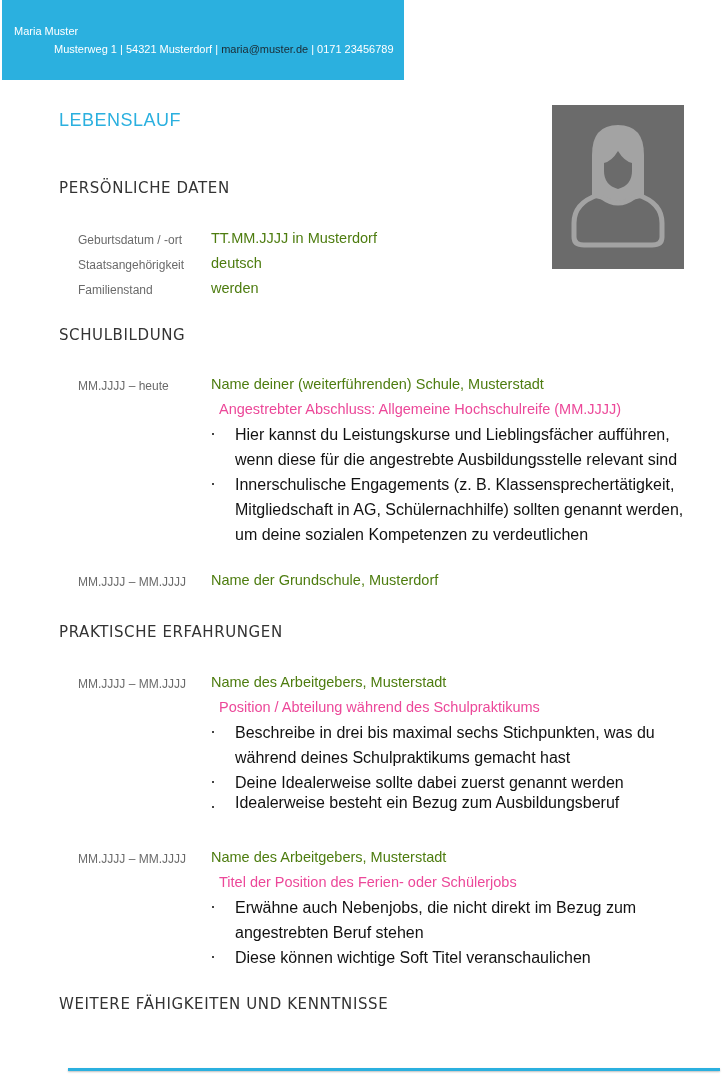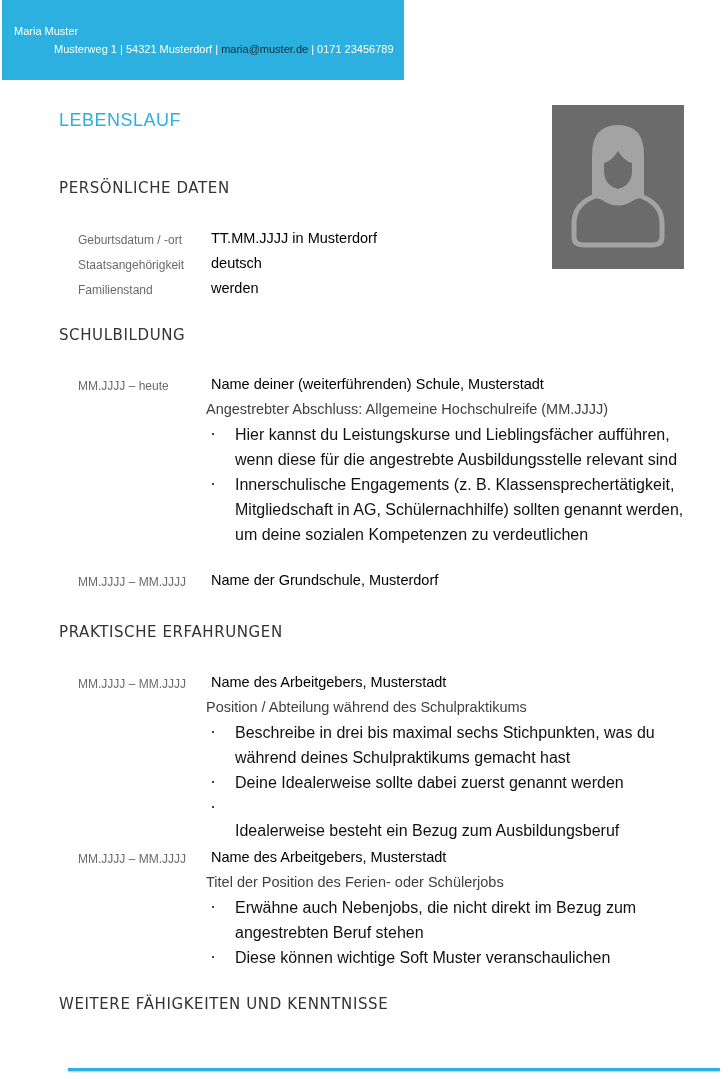--- a/index.html
+++ b/index.html
@@ -30,24 +30,24 @@
   }
   .photo svg { position: absolute; left: 0; top: 0; }
   .section-heading {
     position: absolute; left: 59px; font-size: 15px; color: #333;
     letter-spacing: 0.6px; font-family: "DejaVu Sans", sans-serif; font-weight: normal;
   }
   .label {
     position: absolute; left: 78px; font-size: 12px; color: #6a6a6a;
   }
   .value {
-    position: absolute; left: 211px; font-size: 14.5px; color: #000000; white-space: nowrap;
+    position: absolute; left: 211px; font-size: 14.5px; color: #4d7c0f; white-space: nowrap;
   }
   .sub {
-    position: absolute; left: 206px; font-size: 14.5px; color: #404040; white-space: nowrap;
+    position: absolute; left: 219px; font-size: 14.5px; color: #ec4899; white-space: nowrap;
   }
   .bullet-mark {
     position: absolute; left: 212px; width: 2px; height: 2px; background: #444;
   }
   .bullet-text {
     position: absolute; left: 235px; width: 470px; font-size: 16px; color: #111; line-height: 25px;
   }
   .bottom-line {
     position: absolute; left: 68px; top: 1068px; width: 652px; height: 3px;
     background: #2bb0df; box-shadow: 0 1px 2px rgba(0,0,0,0.25);
@@ -99,25 +99,25 @@
 <div class="section-heading" style="top:623px;">PRAKTISCHE ERFAHRUNGEN</div>
 
 <div class="label" style="top:677px;">MM.JJJJ – MM.JJJJ</div>
 <div class="value" style="top:674px;">Name des Arbeitgebers, Musterstadt</div>
 <div class="sub" style="top:699px;">Position / Abteilung während des Schulpraktikums</div>
 <div class="bullet-mark" style="top:731px;"></div>
 <div class="bullet-text" style="top:720px;">Beschreibe in drei bis maximal sechs Stichpunkten, was du während deines Schulpraktikums gemacht hast</div>
 <div class="bullet-mark" style="top:781px;"></div>
 <div class="bullet-text" style="top:770px;">Deine Idealerweise sollte dabei zuerst genannt werden</div>
 <div class="bullet-mark" style="top:806px;"></div>
-<div class="bullet-text" style="top:818px;">Idealerweise besteht ein Bezug zum Ausbildungsberuf</div>
+<div class="bullet-text" style="top:790px;">Idealerweise besteht ein Bezug zum Ausbildungsberuf</div>
 
 <div class="label" style="top:852px;">MM.JJJJ – MM.JJJJ</div>
 <div class="value" style="top:849px;">Name des Arbeitgebers, Musterstadt</div>
 <div class="sub" style="top:874px;text-align:center;">Titel der Position des Ferien- oder Schülerjobs</div>
 <div class="bullet-mark" style="top:906px;"></div>
 <div class="bullet-text" style="top:895px;">Erwähne auch Nebenjobs, die nicht direkt im Bezug zum angestrebten Beruf stehen</div>
 <div class="bullet-mark" style="top:956px;"></div>
-<div class="bullet-text" style="top:945px;">Diese können wichtige Soft Muster veranschaulichen</div>
+<div class="bullet-text" style="top:945px;">Diese können wichtige Soft Titel veranschaulichen</div>
 
 <div class="section-heading" style="top:995px;">WEITERE FÄHIGKEITEN UND KENNTNISSE</div>
 
 <div class="bottom-line"></div>
 
 </body></html>

